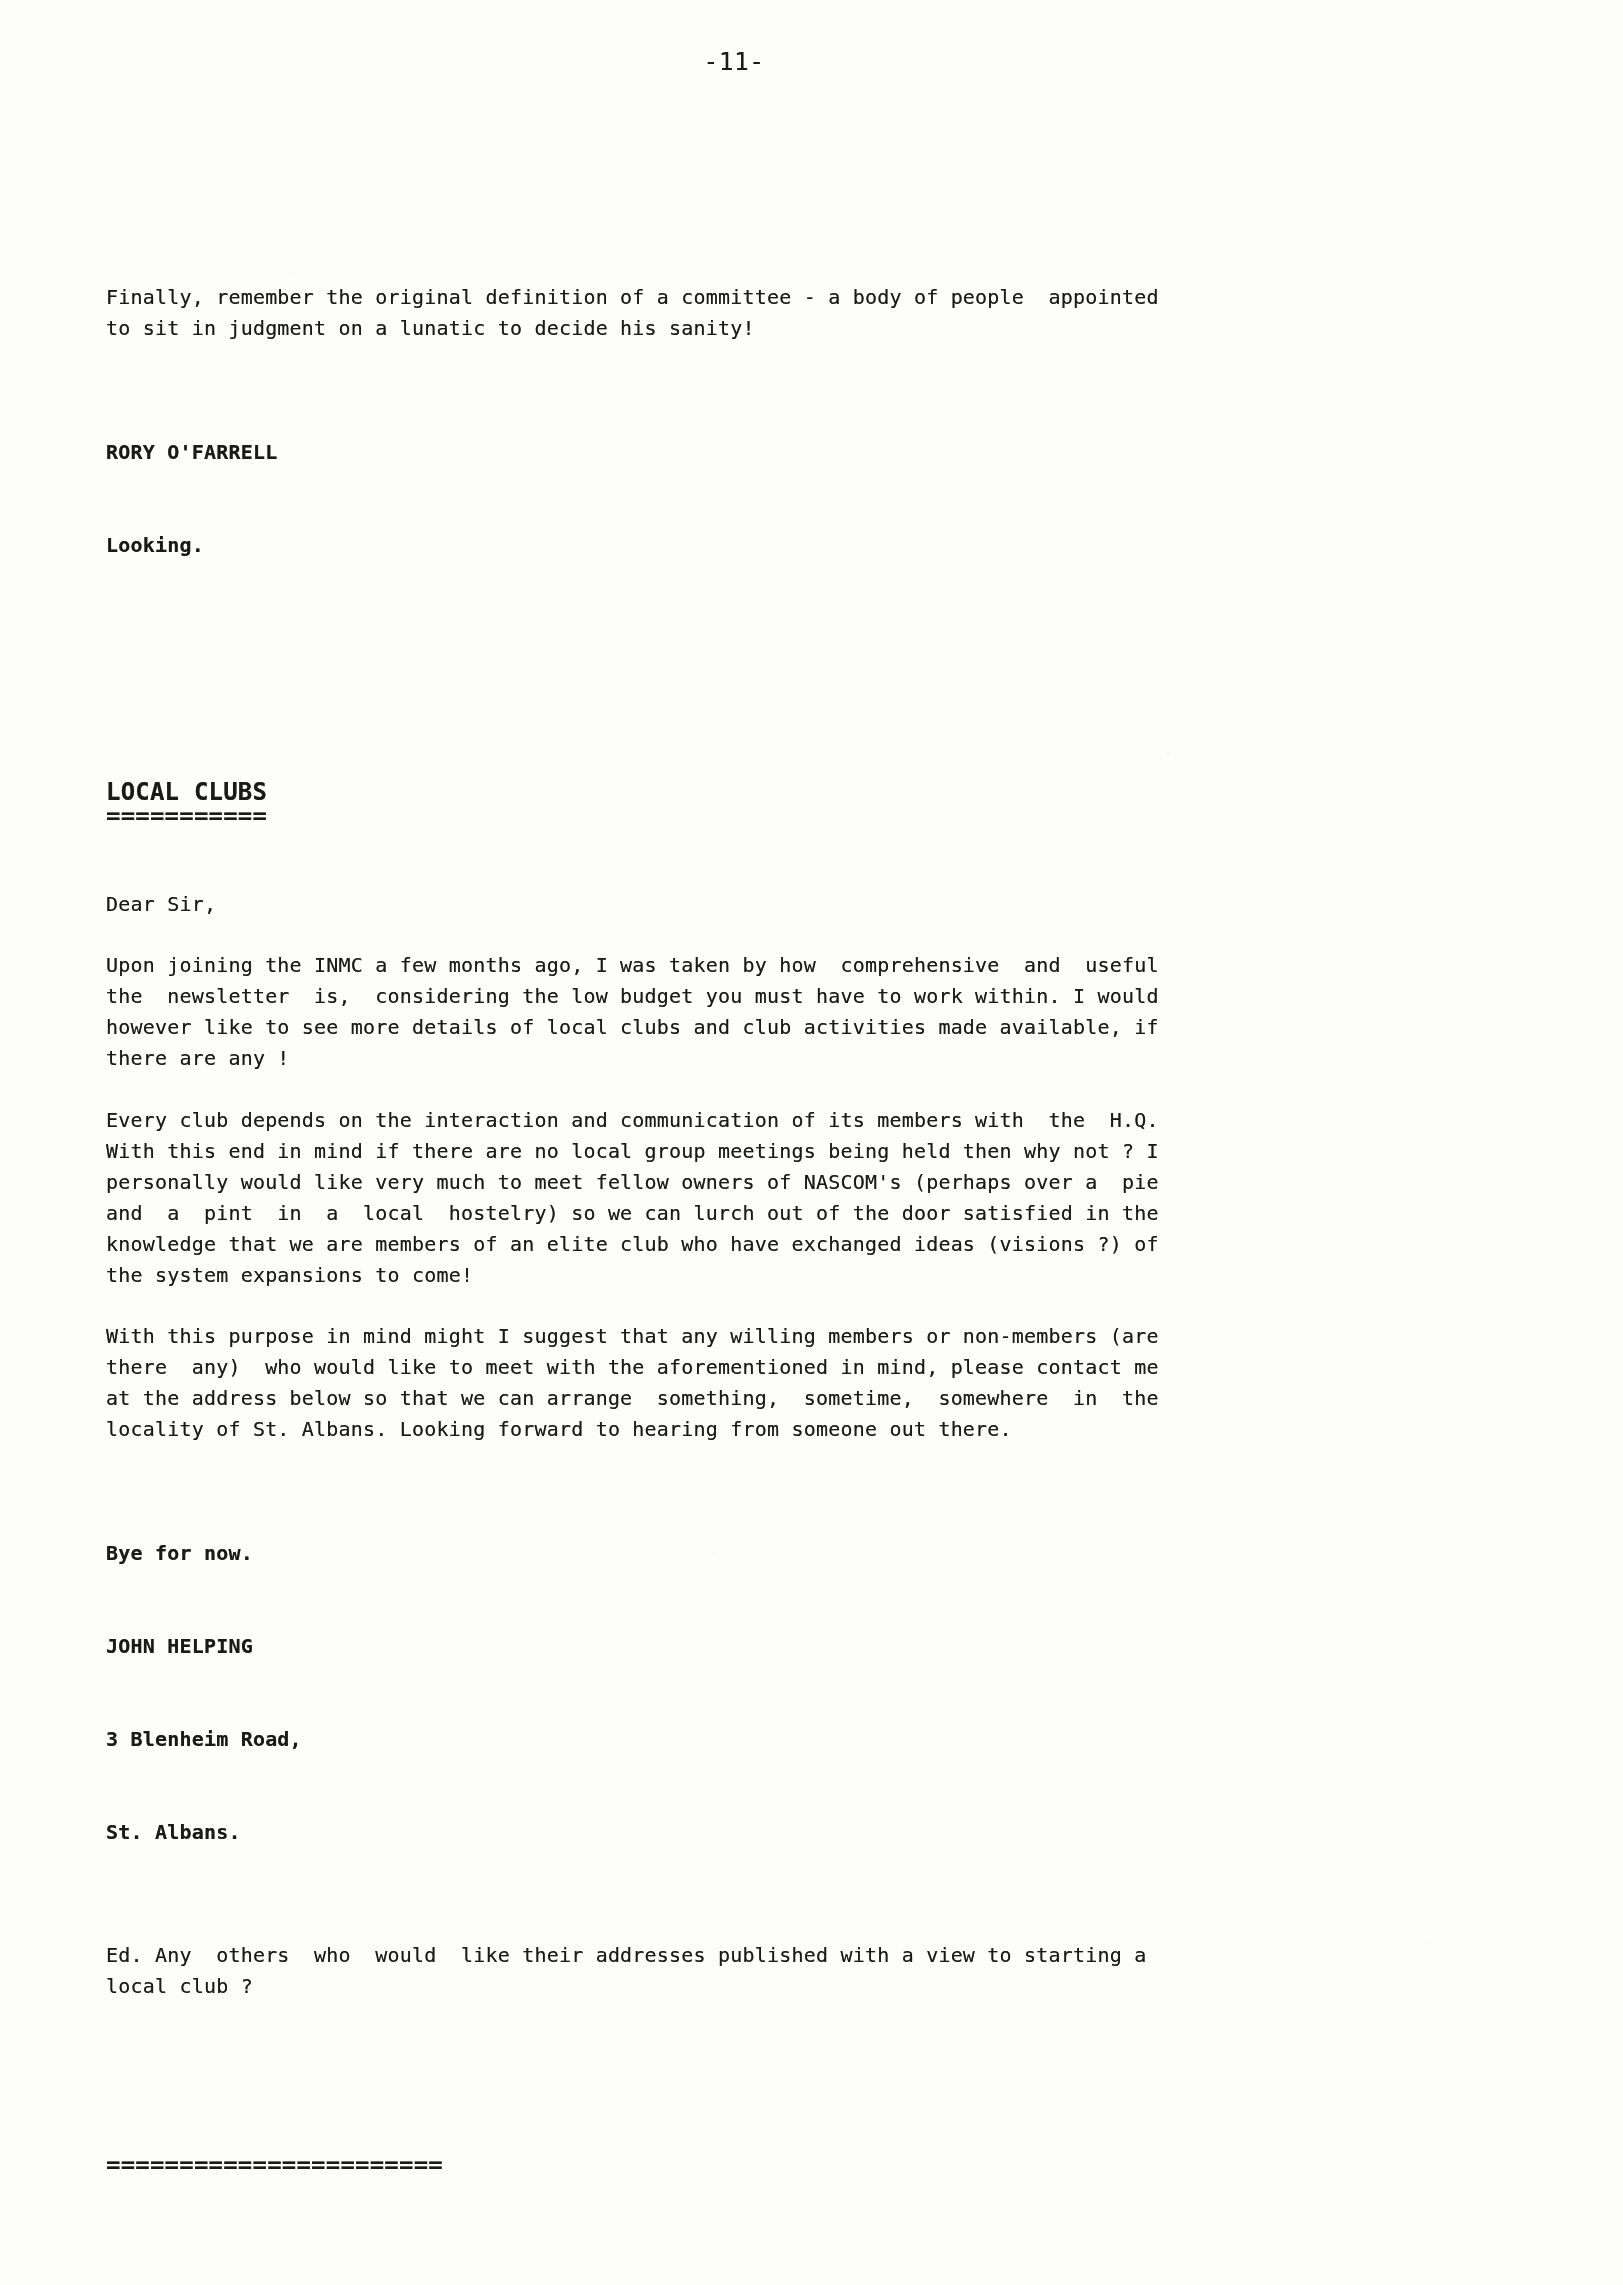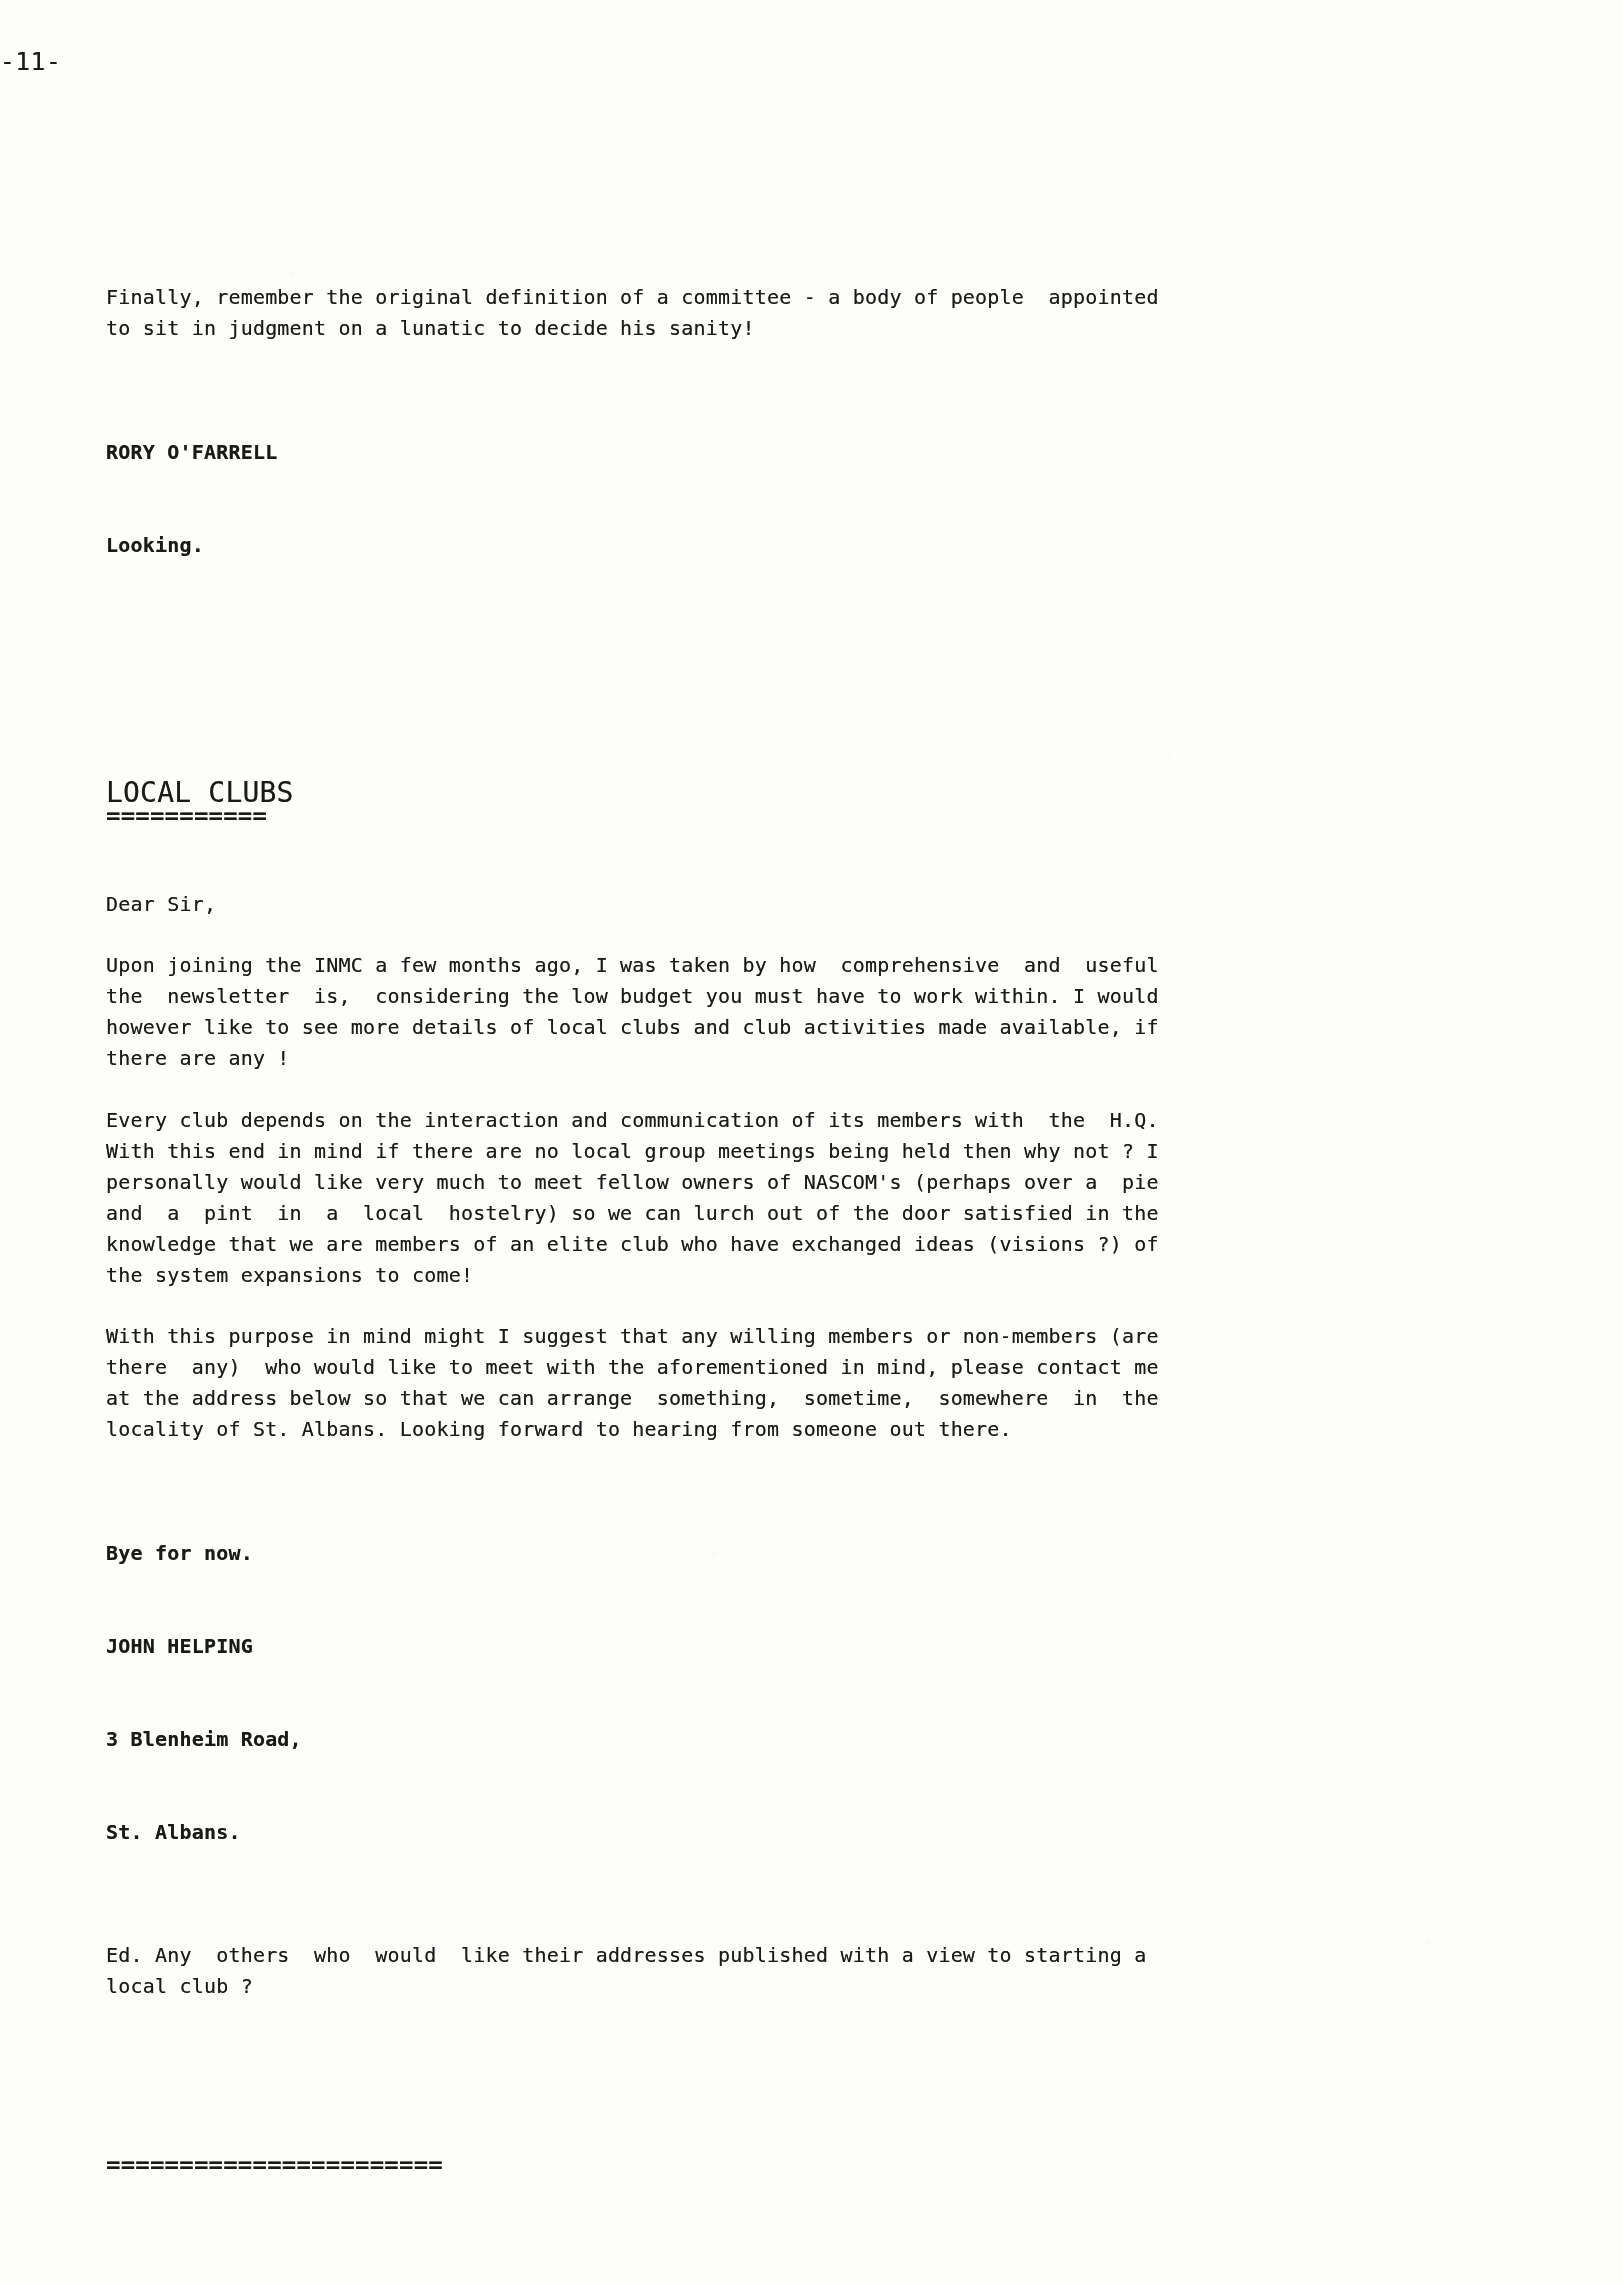--- a/index.html
+++ b/index.html
@@ -31,20 +31,21 @@
       radial-gradient(circle at 44% 68%, rgba(0,0,0,0.010) 0 2px, transparent 3px),
       radial-gradient(circle at 88% 85%, rgba(0,0,0,0.010) 0 2px, transparent 3px);
     pointer-events: none;
   }
 
   .page-number {
     position: absolute;
     top: 47px;
     left: 0;
     width: 1468px;
+    text-align: center;
     font-size: 24.6px;
     letter-spacing: 0.5px;
   }
 
   .content {
     position: absolute;
     left: 106px;
     top: 282px;
     width: 1409px;
   }
@@ -58,24 +59,24 @@
     white-space: pre-wrap;
     word-spacing: 0px;
   }
 
   .spacer-sm { height: 30.5px; }
   .spacer-md { height: 61px; }
   .spacer-lg { height: 124px; }
 
   .heading {
     margin: 0;
-    font-size: 28px;
+    font-size: 24px;
     line-height: 31px;
     letter-spacing: 0.2px;
-    font-weight: normal;
+    font-weight: bold;
   }
   .heading-rule {
     margin: 0;
     font-size: 24px;
     line-height: 19.7px;
     letter-spacing: 0.2px;
     font-weight: bold;
     transform: scaleY(0.9);
     transform-origin: left top;
   }

